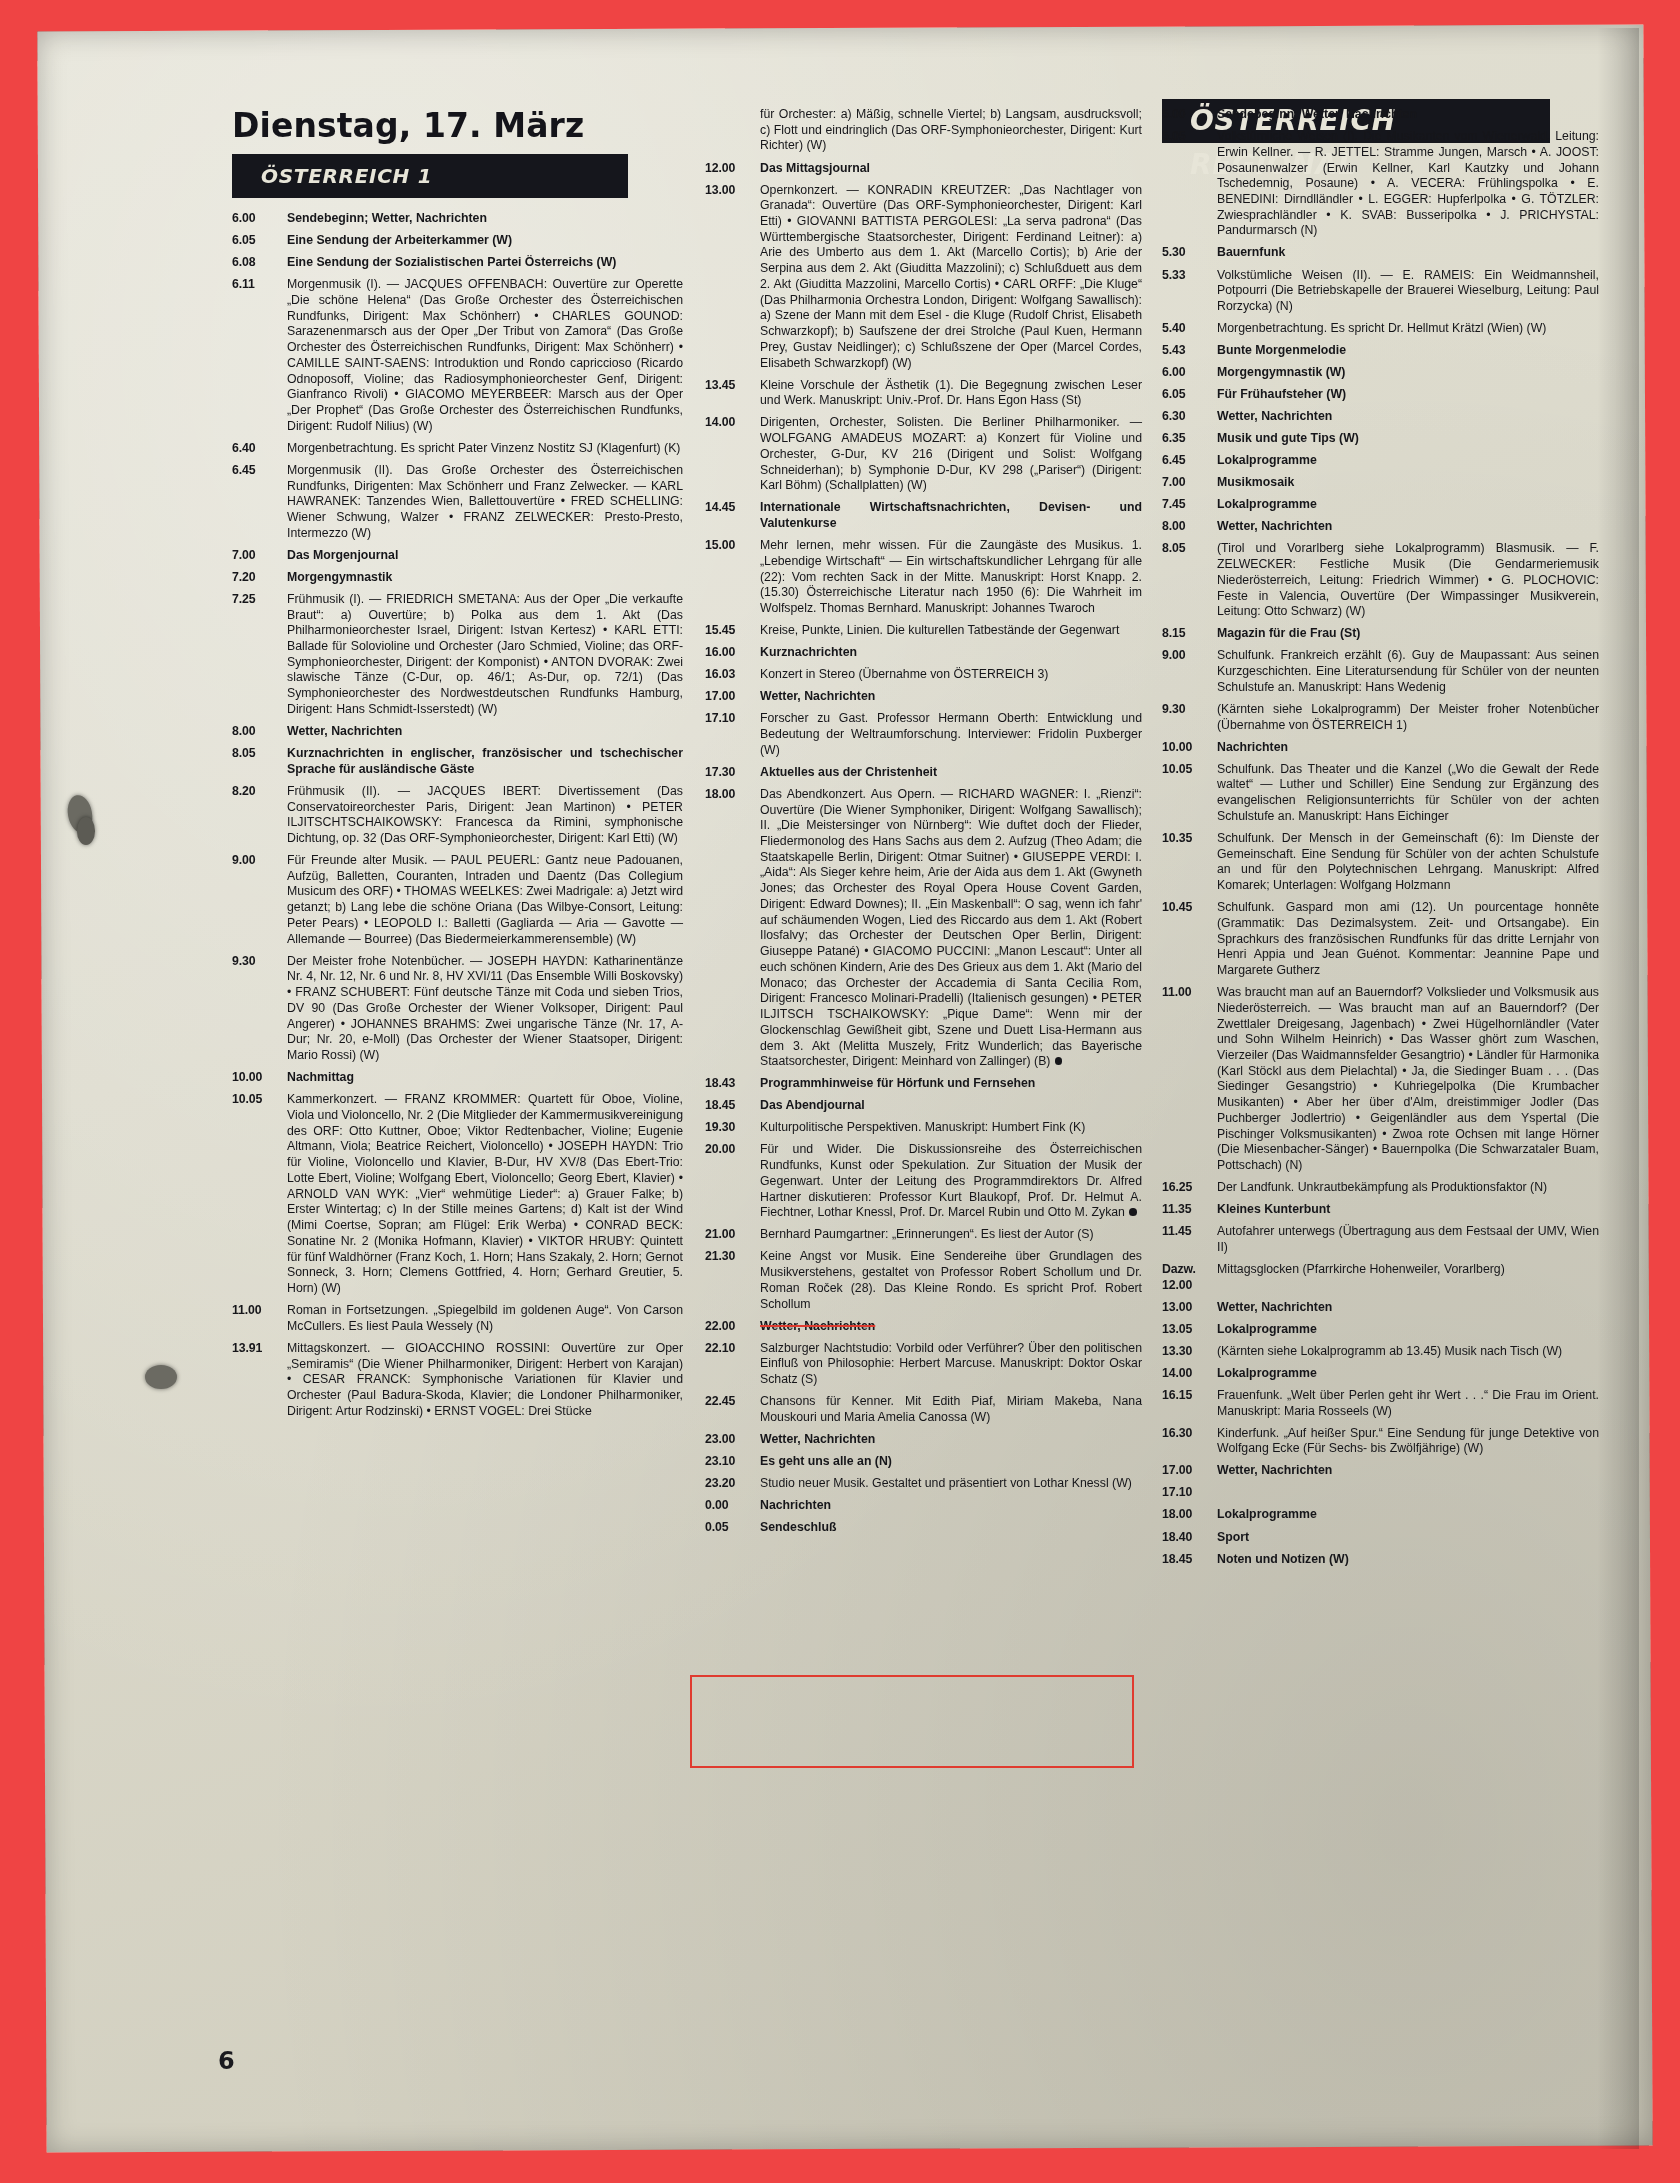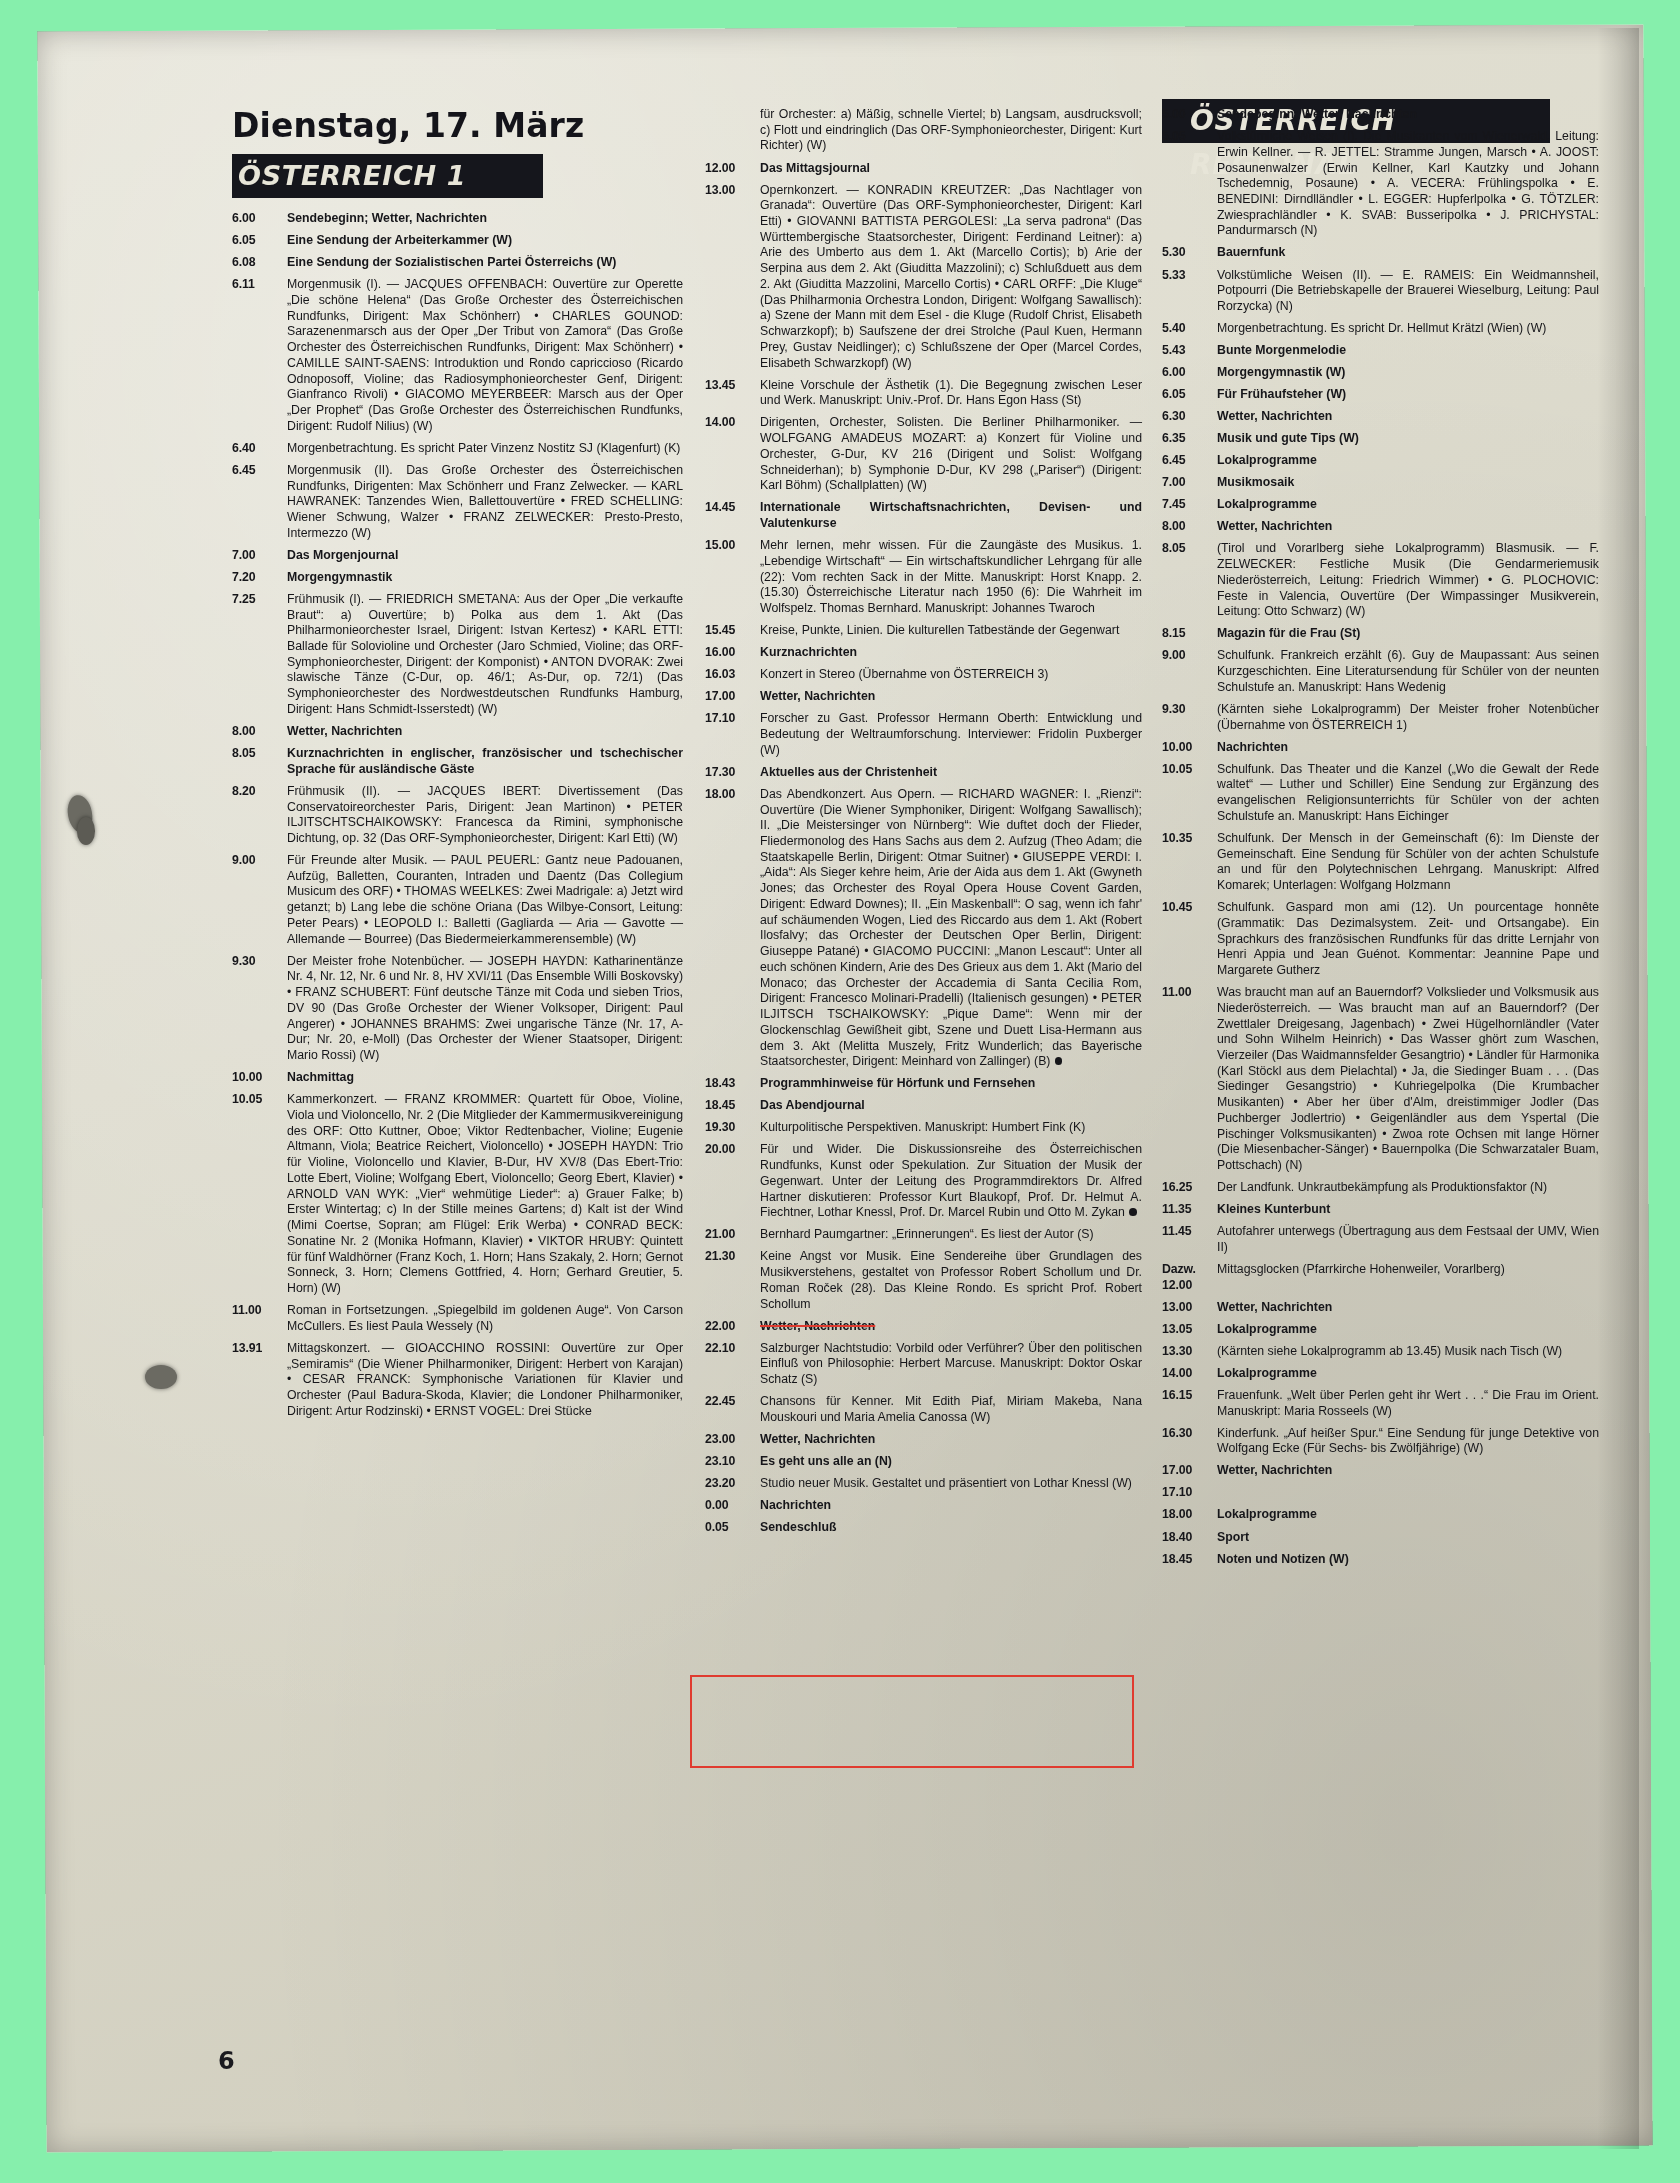--- a/index.html
+++ b/index.html
@@ -4,21 +4,21 @@
 <style>
   html, body {
     margin: 0;
     padding: 0;
     background: #8d8d85;
   }
   .page {
     position: relative;
     width: 1681px;
     height: 2183px;
-    background: #86efac;
+    background: #ef4444;
     overflow: hidden;
     font-family: "Liberation Sans", sans-serif;
   }
   
   .paper {
     position: absolute;
     left: 42px; top: 28px;
     width: 1606px; height: 2121px;
     background:
       radial-gradient(ellipse at 20% 15%, rgba(255,255,255,0.35), rgba(255,255,255,0) 55%),
@@ -73,24 +73,24 @@
     position: absolute;
     background: #15161c;
     color: #e7e5d8;
     font-family: "DejaVu Sans", sans-serif;
     font-weight: bold;
     font-style: italic;
     letter-spacing: 0.7px;
   }
   .banner1 {
     left: 232px; top: 154px;
-    width: 311px; height: 44px;
-    font-size: 27px;
+    width: 396px; height: 44px;
+    font-size: 20px;
     line-height: 44px;
-    padding-left: 6px;
+    padding-left: 29px;
     box-sizing: border-box;
   }
   .banner3 {
     left: 1162px; top: 99px;
     width: 388px; height: 44px;
     font-size: 28px;
     line-height: 44px;
     padding-left: 28px;
     box-sizing: border-box;
   }

